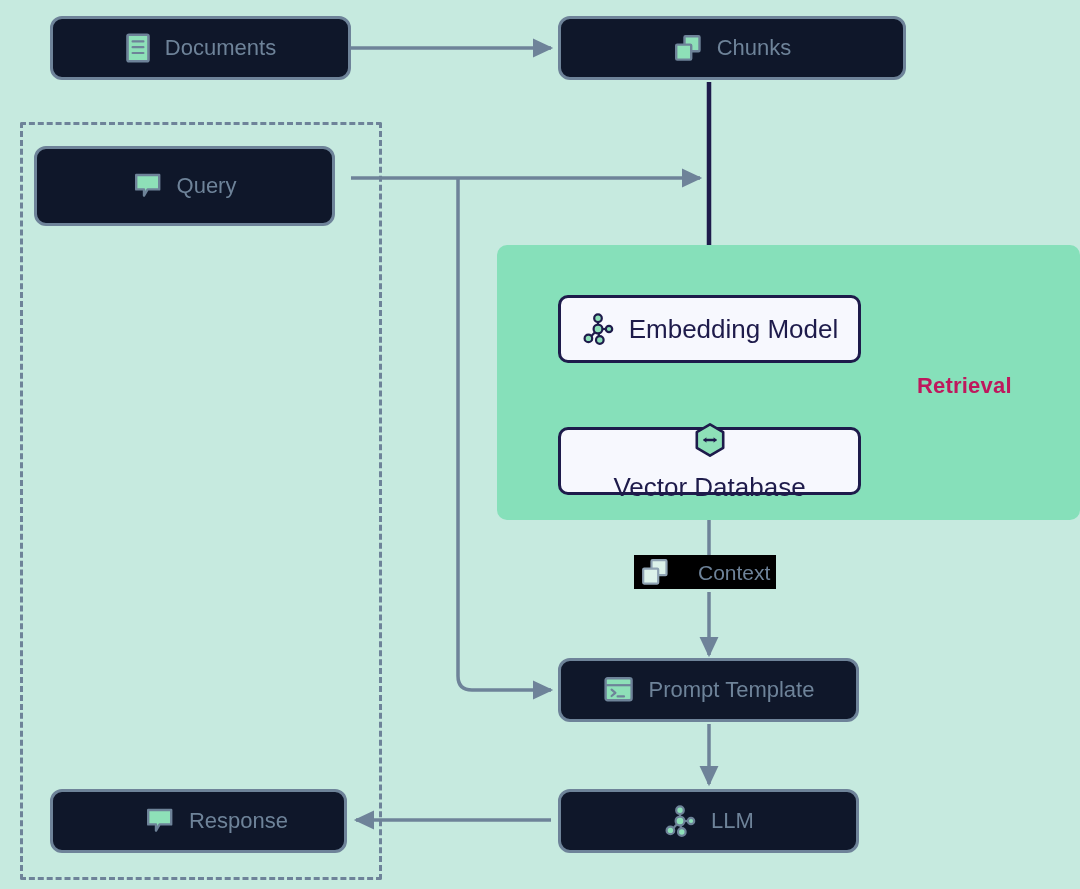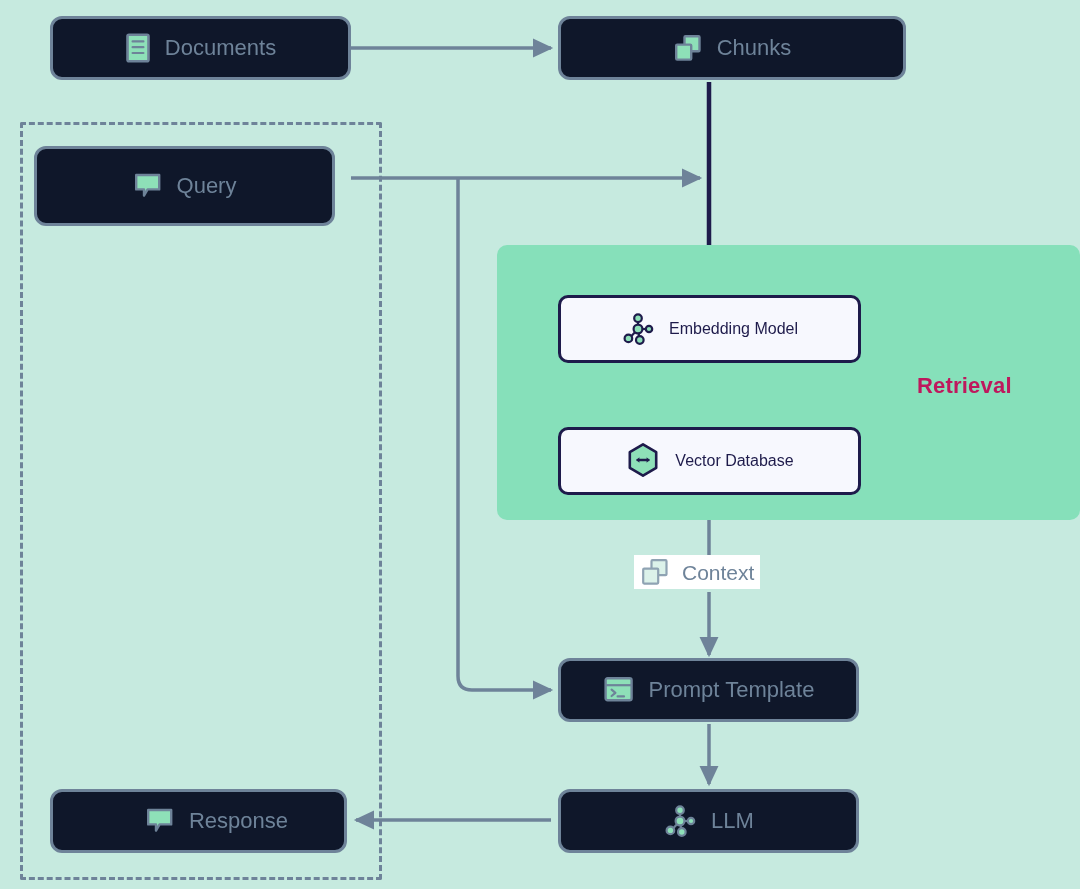--- a/index.html
+++ b/index.html
@@ -50,31 +50,31 @@
   .node.soft{
     background:#0f172a;
     border:3px solid #6E8399;
   }
   .node.soft .node-label{color:#6E8399;font-size:22px;}
   .node.strong{
     background:#F7F8FE;
     border:3px solid #1E1B4B;
     border-radius:10px;
   }
-  .node.strong .node-label{color:#1E1B4B;font-size:16px;}
+  .node.strong .node-label{color:#1E1B4B;font-size:26px;}
   .node-label{white-space:nowrap;line-height:1;}
   .node-icon{display:flex;align-items:center;justify-content:center;flex:none;}
 
   
   .edge-label{
     position:absolute;
     display:flex;
     align-items:center;
-    gap:12px;
-    background:#ffffff;
+    gap:28px;
+    background:#000000;
     padding:2px 6px;
   }
   .edge-label .edge-text{color:#6E8399;font-size:21px;white-space:nowrap;line-height:1;}
 </style>
 </head>
 <body>
 
 <svg id="canvas" viewBox="0 0 1080 889">
   <defs>
     <marker id="arrow-grey" viewBox="0 0 10 10" refX="8.4" refY="5" markerWidth="6.2" markerHeight="6.2" orient="auto-start-reverse">
@@ -149,21 +149,21 @@
       <circle cx="17" cy="17" r="4.4" fill="#8EE0B8" stroke="#1E1B4B" stroke-width="2.2"></circle>
       <circle cx="17" cy="6.2" r="3.8" fill="#8EE0B8" stroke="#1E1B4B" stroke-width="2.2"></circle>
       <circle cx="28" cy="17" r="3.2" fill="#8EE0B8" stroke="#1E1B4B" stroke-width="2.2"></circle>
       <circle cx="7.4" cy="26.4" r="3.8" fill="#8EE0B8" stroke="#1E1B4B" stroke-width="2.2"></circle>
       <circle cx="18.8" cy="28" r="3.8" fill="#8EE0B8" stroke="#1E1B4B" stroke-width="2.2"></circle>
     </svg>
   </span>
   <span class="node-label">Embedding Model</span>
 </div>
 
-<div class="node strong" style="left:558px;top:427px;width:303px;height:68px;">
+<div class="node strong" style="left:558px;top:427px;width:303px;height:68px;flex-direction:column;">
   <span class="node-icon">
     <svg width="36" height="38" viewBox="0 0 36 38">
       <path d="M18 2.4 L31.2 10.2 V25.8 L18 33.6 L4.8 25.8 V10.2 Z" fill="#8EE0B8" stroke="#1E1B4B" stroke-width="2.6" stroke-linejoin="round"></path>
       <path d="M12.6 18 H23.4" stroke="#1E1B4B" stroke-width="2.6" stroke-linecap="round"></path>
       <path d="M14.4 15.2 L11.6 18 L14.4 20.8 Z" fill="#1E1B4B"></path>
       <path d="M21.6 15.2 L24.4 18 L21.6 20.8 Z" fill="#1E1B4B"></path>
     </svg>
   </span>
   <span class="node-label">Vector Database</span>
 </div>

